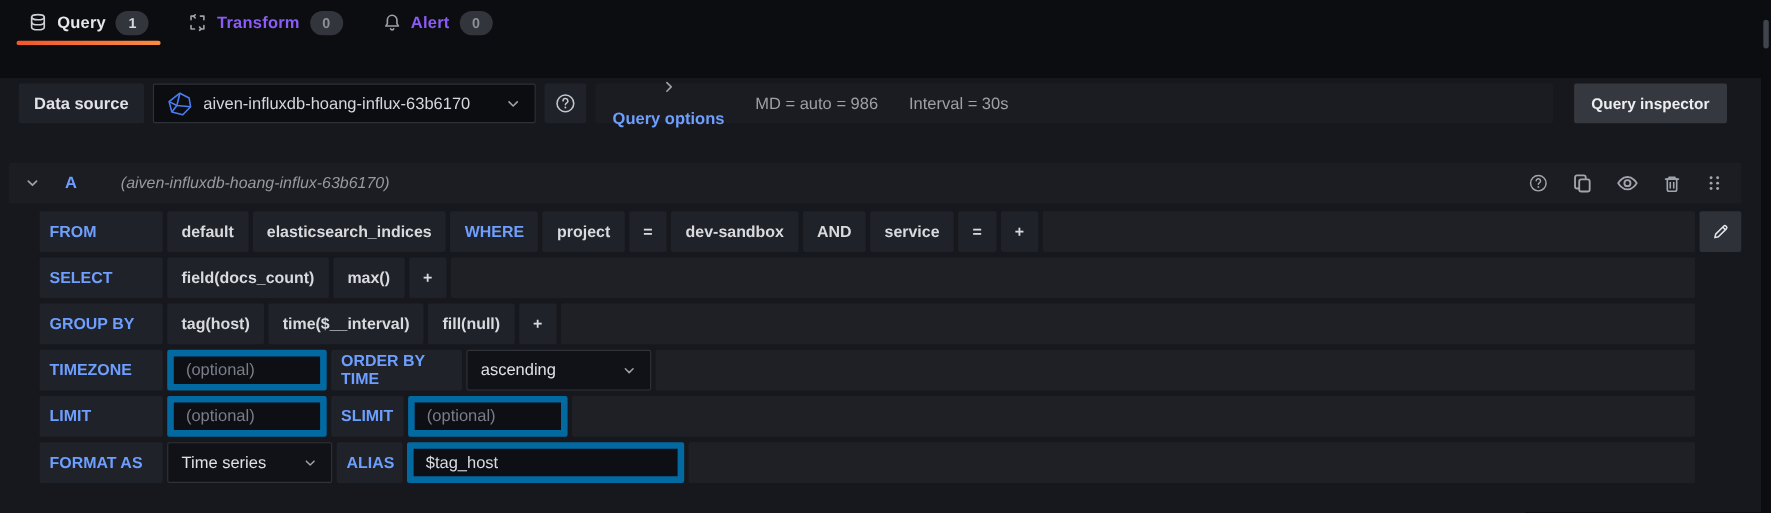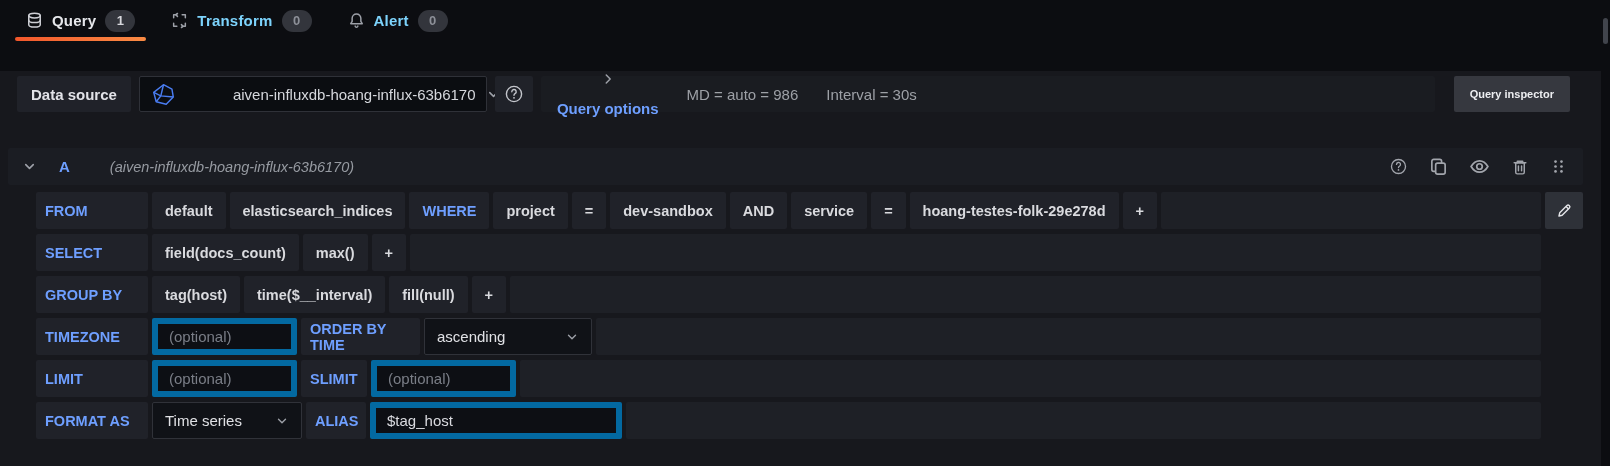--- a/index.html
+++ b/index.html
@@ -3,42 +3,42 @@
 <meta charset="utf-8">
 <style>
   * { box-sizing: border-box; margin: 0; padding: 0; }
   html,body { width:1610px; height:466px; background:#0c0d11; }
   body { font-family:"Liberation Sans", sans-serif; }
   .page { position:relative; width:1610px; height:466px; overflow:hidden; background:#0c0d11; }
 
   
   .tabbar { position:absolute; top:0; left:0; width:1601px; height:71px; background:#0c0d11; display:flex; align-items:flex-start; padding-left:8px; }
   .tab { position:relative; height:41px; display:flex; align-items:center; gap:9px; padding:0 18px; cursor:pointer; }
-  .tab .tab-label { font-size:15px; font-weight:700; color:#7dd3fc; letter-spacing:.2px; }
+  .tab .tab-label { font-size:15px; font-weight:700; color:#8b5cf6; letter-spacing:.2px; }
   .tab.active .tab-label { color:#e6e7eb; }
   .tab .ticon { display:flex; color:#9da0a8; }
   .tab.active .ticon { color:#cfd0d6; }
   .badge { display:inline-flex; align-items:center; justify-content:center; min-width:30px; height:22px; padding:0 10px; border-radius:12px; background:#33353c; font-size:13px; font-weight:700; color:#8d9098; }
   .badge.lit { color:#d7d8dd; }
   .tab-underline { position:absolute; left:7px; right:7px; bottom:0; height:4px; border-radius:2px; background:linear-gradient(90deg,#f2572b,#fa8b44); }
 
   
   .content { position:absolute; left:0; top:71px; width:1601px; height:395px; background:#17181d; }
 
   
   .ds-row { position:absolute; left:17px; top:5px; right:31px; height:36px; display:flex; gap:8px; align-items:stretch; }
   .ds-label { display:flex; align-items:center; padding:0 14px; background:#202229; border-radius:2px; font-size:15px; font-weight:700; color:#e2e3e8; }
   .ds-picker { display:flex; align-items:center; gap:10px; width:348px; padding:0 12px; background:#0b0d11; border:1px solid #2f3138; border-radius:2px; cursor:pointer; }
-  .ds-picker .ds-value { font-size:15px; color:#d5d7dc; white-space:nowrap;margin-left:48px; }
+  .ds-picker .ds-value { font-size:15px; color:#d5d7dc; white-space:nowrap; }
   .icon-btn { display:flex; align-items:center; justify-content:center; width:38px; background:#202229; border:none; border-radius:2px; color:#c4c6cc; cursor:pointer; }
   .options-bar { display:flex; align-items:center; gap:28px; flex:1; padding:0 14px 0 16px; background:#1a1c21; border-radius:2px; cursor:pointer; }
   .options-bar .opt-toggle { display:flex; align-items:center; gap:14px;flex-direction:column; }
   .options-toggle-label { font-size:15px; font-weight:700; color:#6e9fff; }
   .opt-stat { font-size:15px; color:#9da0a6; }
-  .inspector-btn { display:flex; align-items:center; justify-content:center; padding:0 16px; background:#36383f; border:none; border-radius:2px; font-size:11px; font-weight:700; color:#edeef1; cursor:pointer;margin-left:11px; }
+  .inspector-btn { display:flex; align-items:center; justify-content:center; padding:0 16px; background:#36383f; border:none; border-radius:2px; font-size:14px; font-weight:700; color:#edeef1; cursor:pointer;margin-left:11px; }
 
   
   .qheader { position:absolute; left:8px; top:77px; width:1575px; height:37px; background:#1b1d23; border-radius:2px; display:flex; align-items:center; padding:0 16px 0 14px; }
   .qheader .caret { display:flex; color:#9da0a8; cursor:pointer; }
   .ref-id { margin-left:22px; font-size:15px; font-weight:700; color:#6e9fff; cursor:pointer; }
   .ds-hint { margin-left:40px; font-size:14.5px; font-style:italic; color:#969aa1; }
   .qh-icons { margin-left:auto; display:flex; align-items:center; gap:21px; }
   .qh-icons .qicon { display:flex; color:#a2a5ac; cursor:pointer; }
 
   
@@ -205,21 +205,20 @@
         <div class="row-label">FROM</div>
         <div class="chip">default</div>
         <div class="chip">elasticsearch_indices</div>
         <div class="chip kw">WHERE</div>
         <div class="chip">project</div>
         <div class="chip">=</div>
         <div class="chip">dev-sandbox</div>
         <div class="chip">AND</div>
         <div class="chip">service</div>
         <div class="chip">=</div>
-        <div class="chip">hoang-testes-folk-29e278d</div>
         <div class="chip">+</div>
         <div class="filler"></div>
         <button class="pencil-btn">
           <span>
             <svg width="17" height="17" viewBox="0 0 16 16" fill="none" stroke="currentColor" stroke-width="1.3" stroke-linejoin="round">
                 <path d="M2.8 13.2l.7-3L10.3 3.4a1.5 1.5 0 0 1 2.1 0l.2.2a1.5 1.5 0 0 1 0 2.1L5.8 12.5l-3 .7z"></path>
                 <path d="M9.5 4.2l2.3 2.3"></path>
               </svg>
           </span>
         </button>

